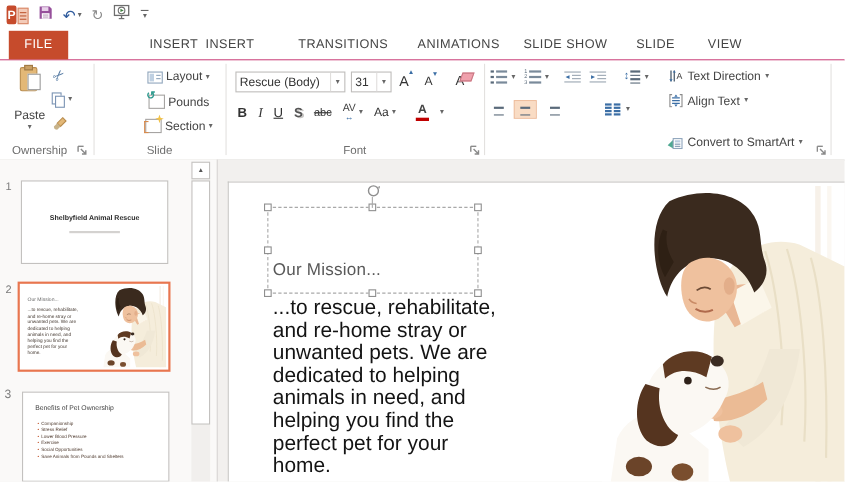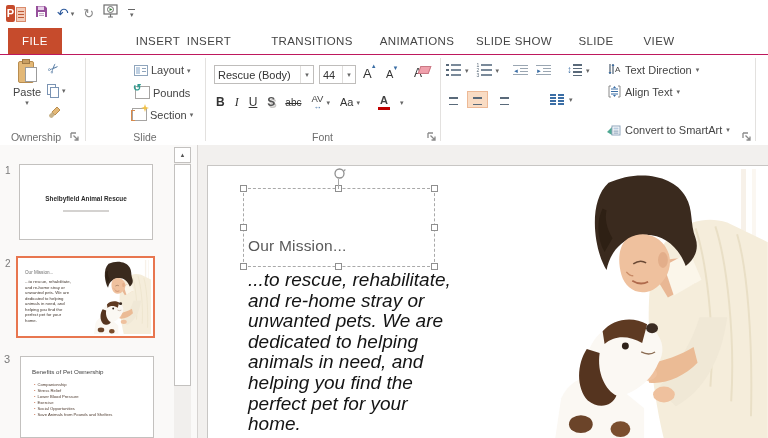--- a/index.html
+++ b/index.html
@@ -145,21 +145,21 @@
   .tscroll .thumbbar{position:absolute;top:17px;left:0;width:17px;height:222px;background:#fff;
     border:1px solid #C3C1BF;box-sizing:border-box;}
 
   
   .slide-canvas{position:absolute;left:207px;top:20px;right:0;bottom:0;background:#fff;
     border-top:1px solid #C8C6C4;border-left:1px solid #C8C6C4;}
   .sel-box{position:absolute;left:35px;top:22px;width:190px;height:77px;border:1px dashed #A9A9A9;}
   .handle{position:absolute;width:7px;height:7px;background:#fff;border:1px solid #8F8F8F;box-sizing:border-box;}
   .slide-title{position:absolute;left:40px;top:71px;font-size:15.5px;color:#595959;letter-spacing:.2px;}
   .slide-body{position:absolute;left:40px;top:104px;width:230px;font-size:19px;line-height:20.6px;
-    color:#141414;white-space:pre-line;font-style:italic;}
+    color:#141414;white-space:pre-line;}
   .slide-photo{position:absolute;left:338px;top:3px;width:223px;height:270px;}
 </style>
 </head>
 <body>
 
 <div class="screen">
 
   <svg width="0" height="0" style="position:absolute">
     <defs>
       <g id="photoArt">
@@ -262,21 +262,21 @@
     <span class="vsep" style="left:205px"></span>
     <span class="vsep" style="left:440px"></span>
     <span class="vsep" style="left:755px"></span>
 
     <div class="bigbtn" style="left:8px;top:5px;width:38px">
       <span class="paste-icon">
         <span class="board"></span>
           <span class="clip"></span>
           <span class="page"></span>
       </span>
-      <span style="margin-top:4px">Paste</span>
+      <span style="margin-top:17px">Paste</span>
       <span class="caret">▾</span>
     </div>
     <div class="smallrow" style="left:48px;top:7px">
       <span class="scissors">✂</span>
     </div>
     <div class="smallrow" style="left:47px;top:29px">
       <span class="copy-icon">
           <i></i>
           <i></i>
         </span>
@@ -316,21 +316,21 @@
     </div>
     <div class="grouplabel" style="left:85px;width:120px">Slide</div>
 
     <div class="combo" style="left:214px;top:10px;width:100px">
       <span class="val">Rescue (Body)</span>
       <span class="dd">
           <span class="caret">▾</span>
         </span>
     </div>
     <div class="combo" style="left:319px;top:10px;width:37px">
-      <span class="val">44</span>
+      <span class="val">31</span>
       <span class="dd">
           <span class="caret">▾</span>
         </span>
     </div>
     <div class="fbtn grow-a" style="left:363px;top:11px;position:absolute">
       <span>A</span>
         <span class="tick">▲</span>
     </div>
     <div class="fbtn shrink-a" style="left:386px;top:13px;position:absolute">
       <span>A</span>

